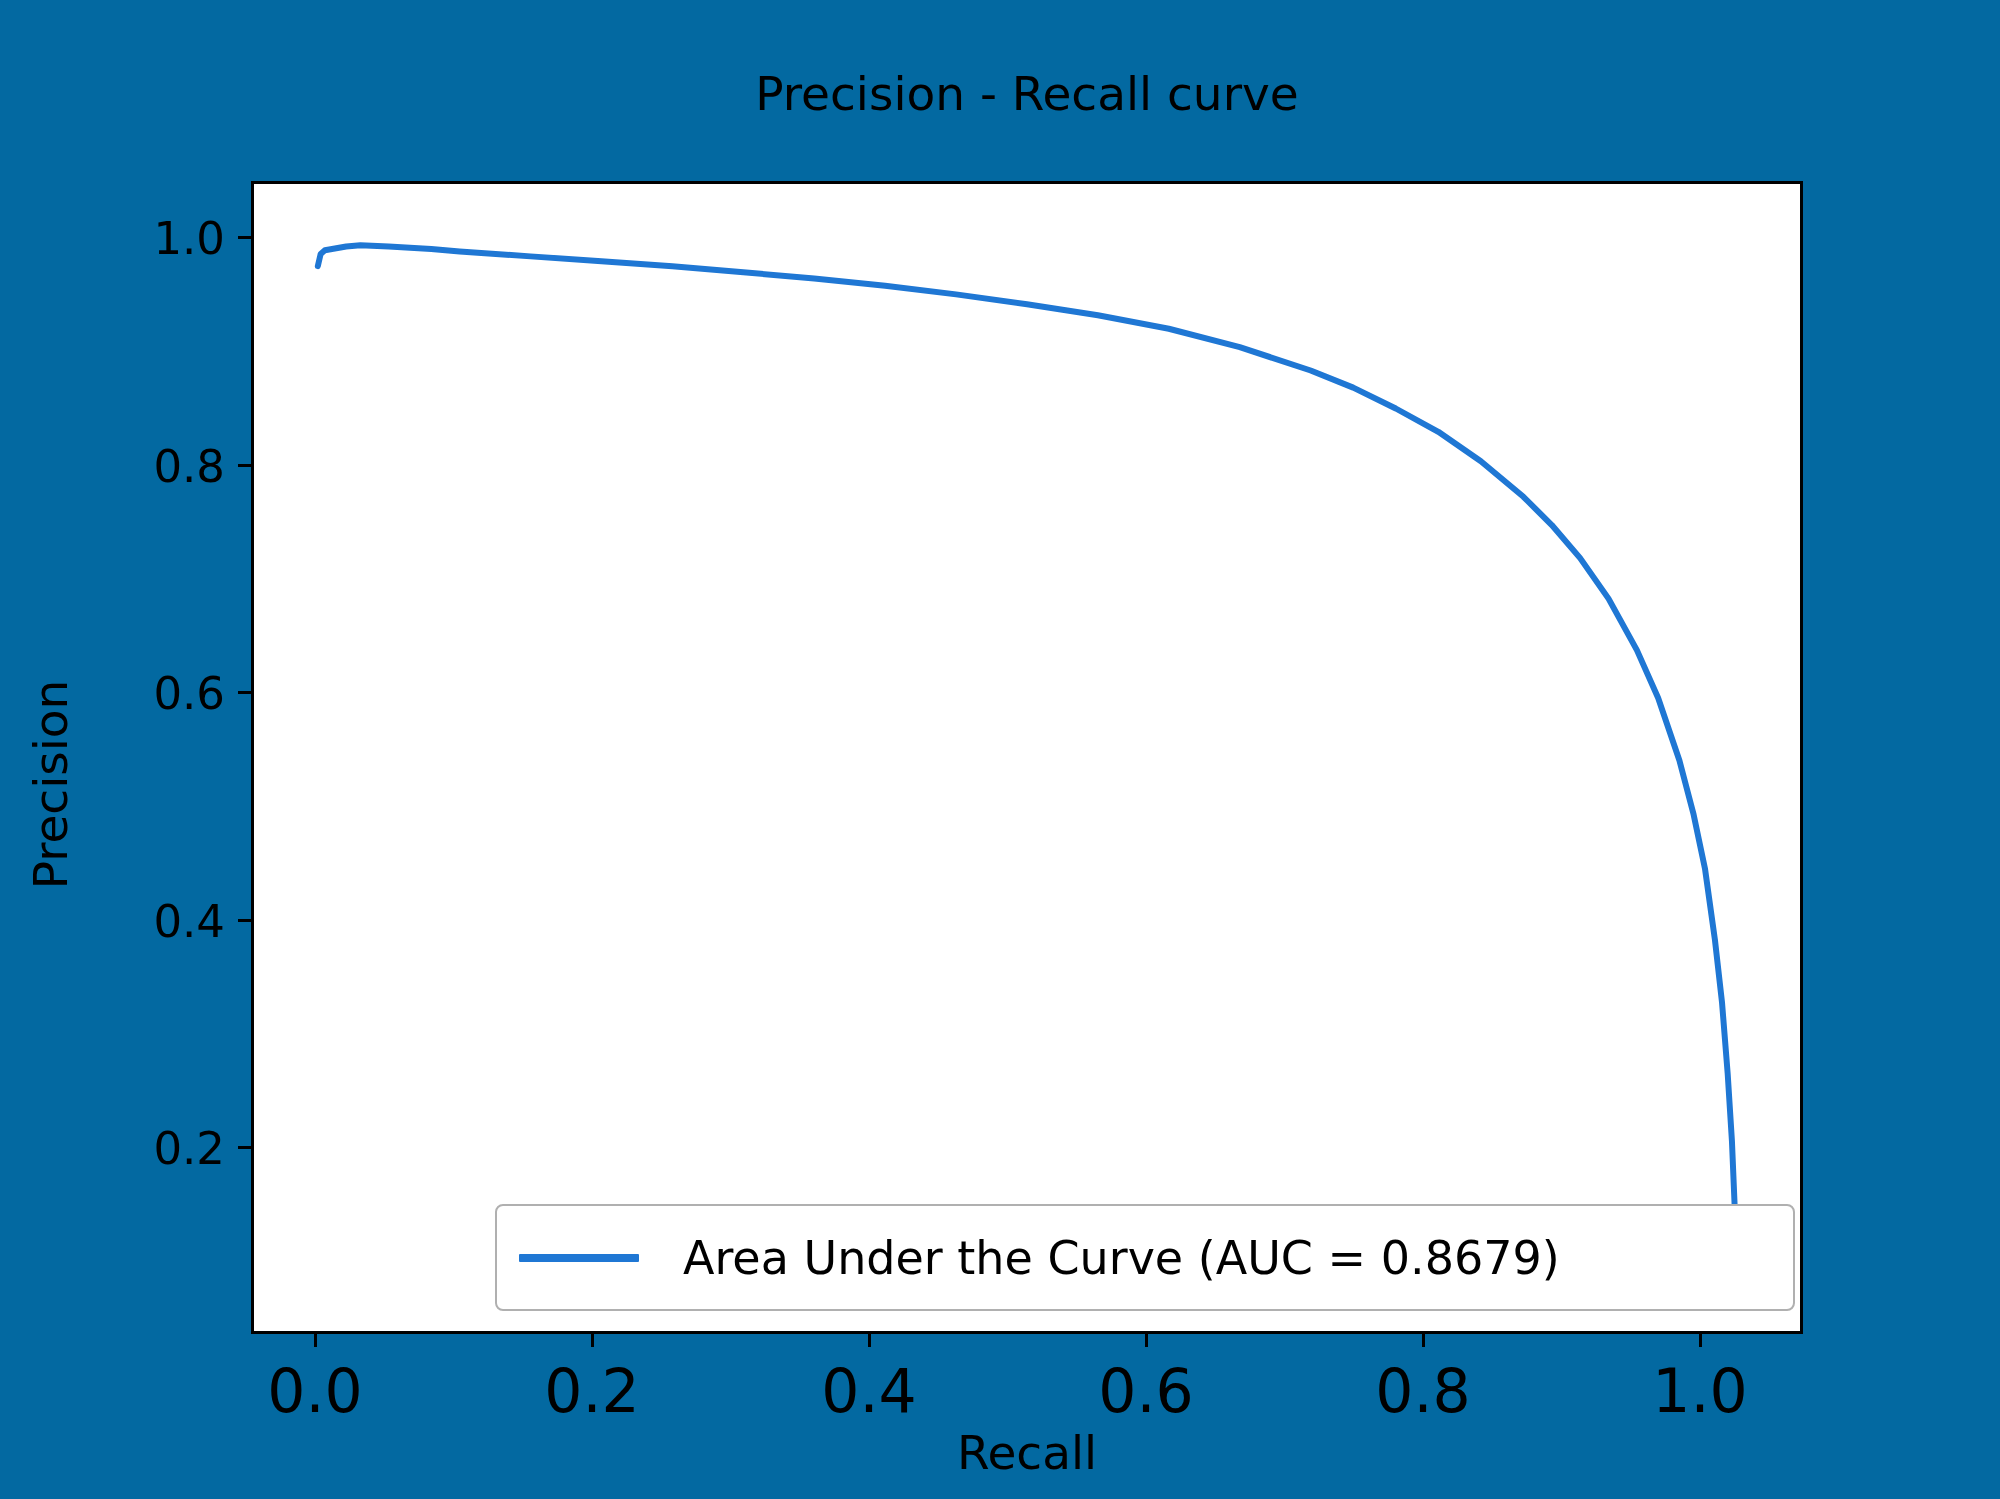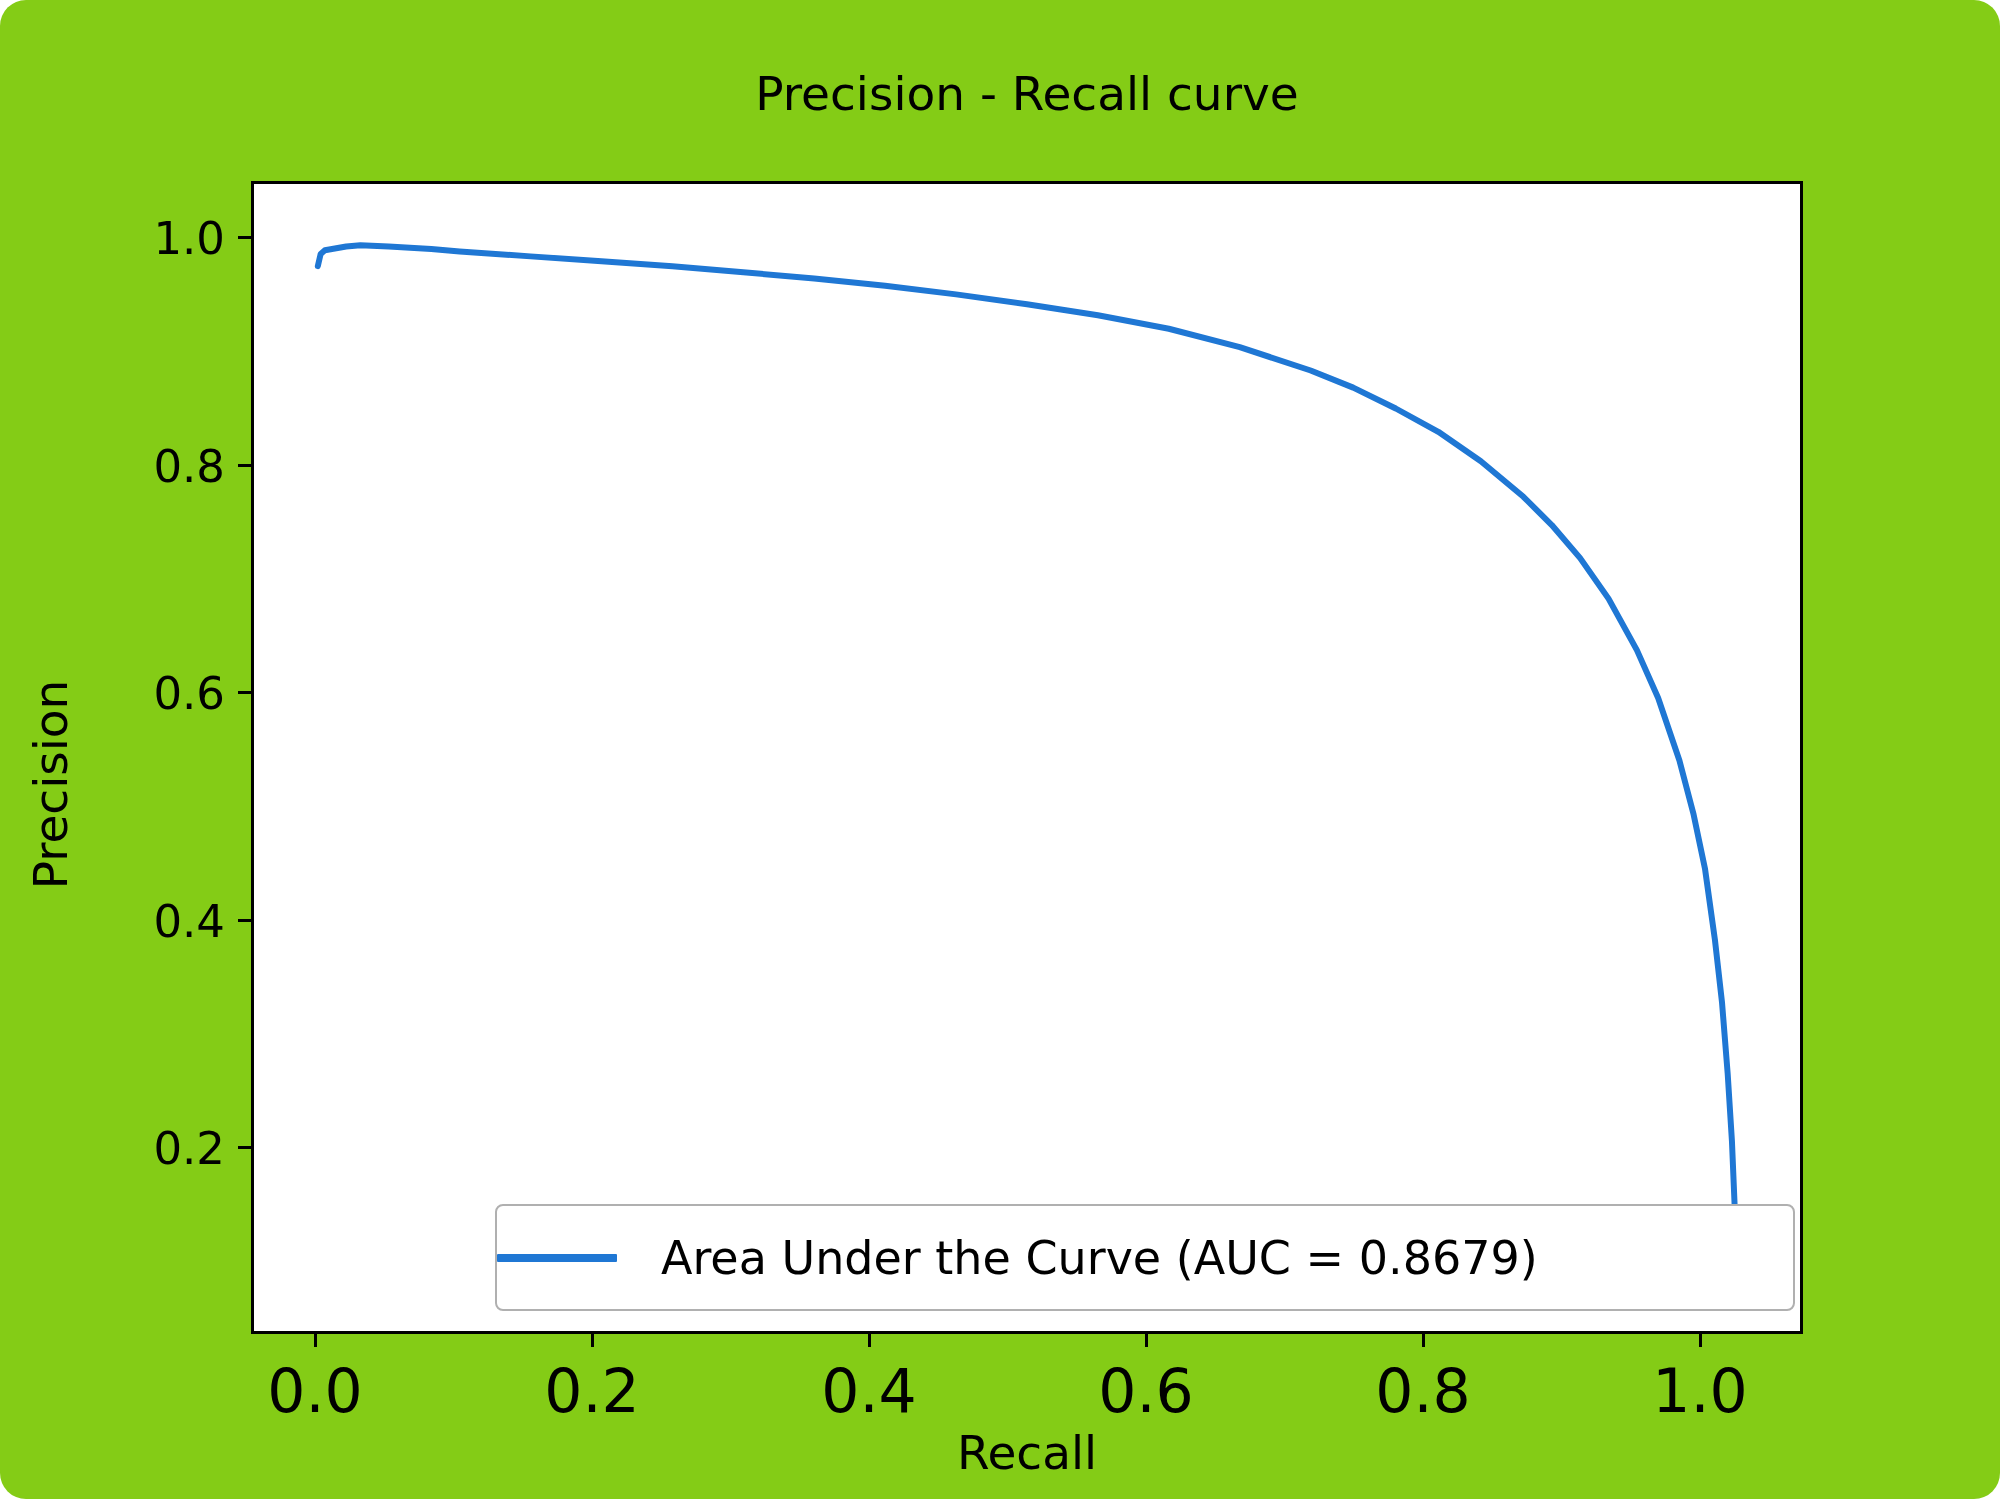--- a/index.html
+++ b/index.html
@@ -4,24 +4,23 @@
 <style>
   html, body {
     margin: 0;
     padding: 0;
     background: #ffffff;
   }
   #figure {
     position: relative;
     width: 2000px;
     height: 1499px;
-    background: #84cc16;
+    background: #0369a1;
     font-family: "DejaVu Sans", sans-serif;
     overflow: hidden;
-    border-radius: 26px;
   }
   #plot-title {
     position: absolute;
     left: 251px;
     top: 68px;
     width: 1552px;
     text-align: center;
     font-size: 47px;
     color: #000000;
     line-height: 1.1;
@@ -103,20 +102,21 @@
     left: 495px;
     top: 1204px;
     width: 1300px;
     height: 107px;
     background: #ffffff;
     border: 2px solid #b0b0b0;
     border-radius: 8px;
     box-sizing: border-box;
     display: flex;
     align-items: center;
+    padding-left: 22px;
   }
   #legend-swatch {
     width: 120px;
     height: 8px;
     border-radius: 1px;
     flex: none;
   }
   #legend-label {
     margin-left: 44px;
     font-size: 46px;

